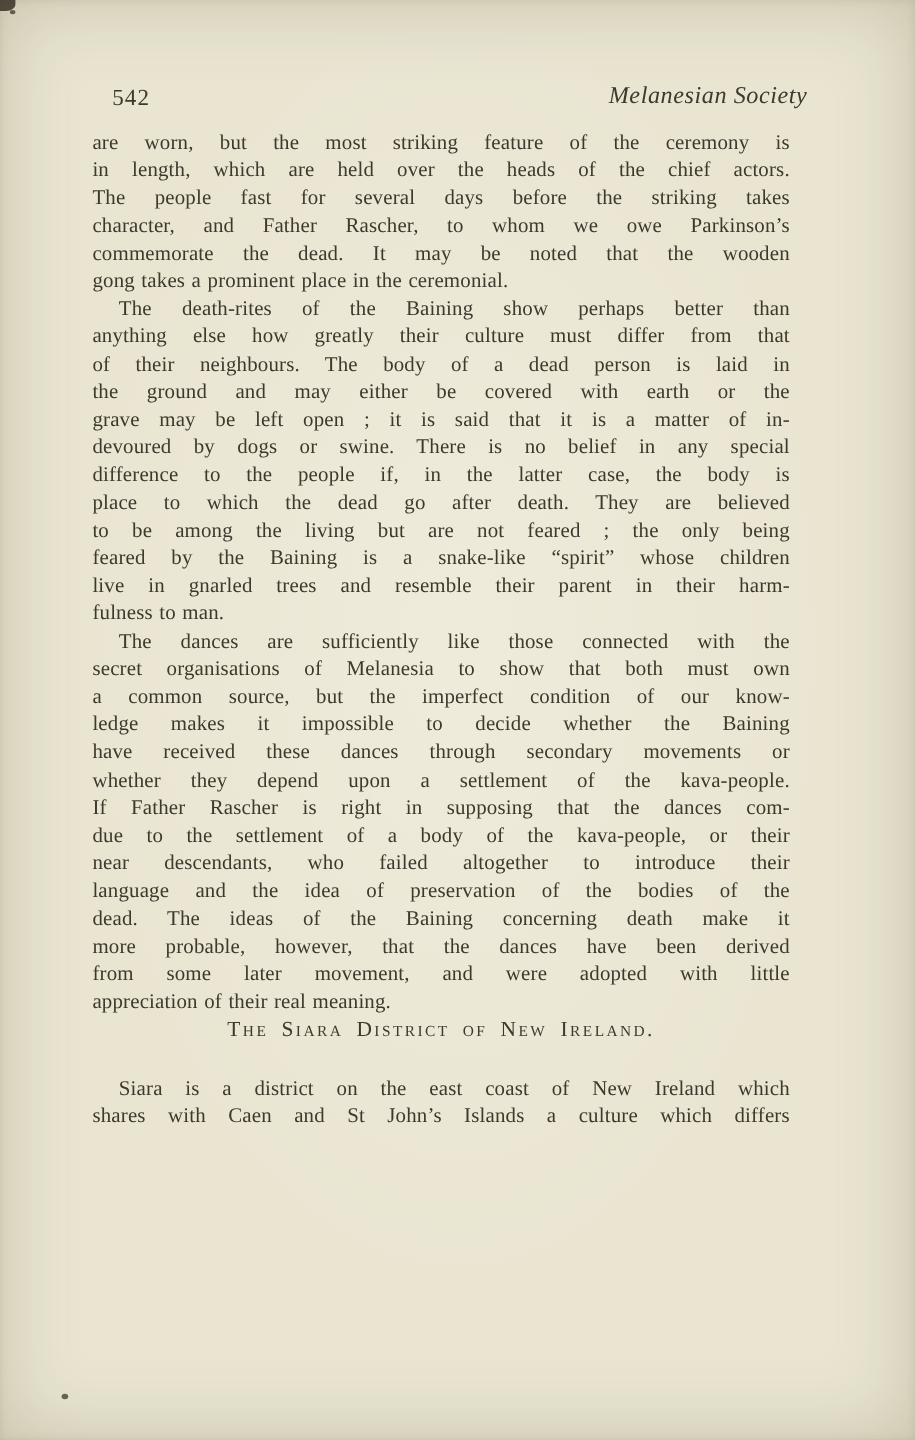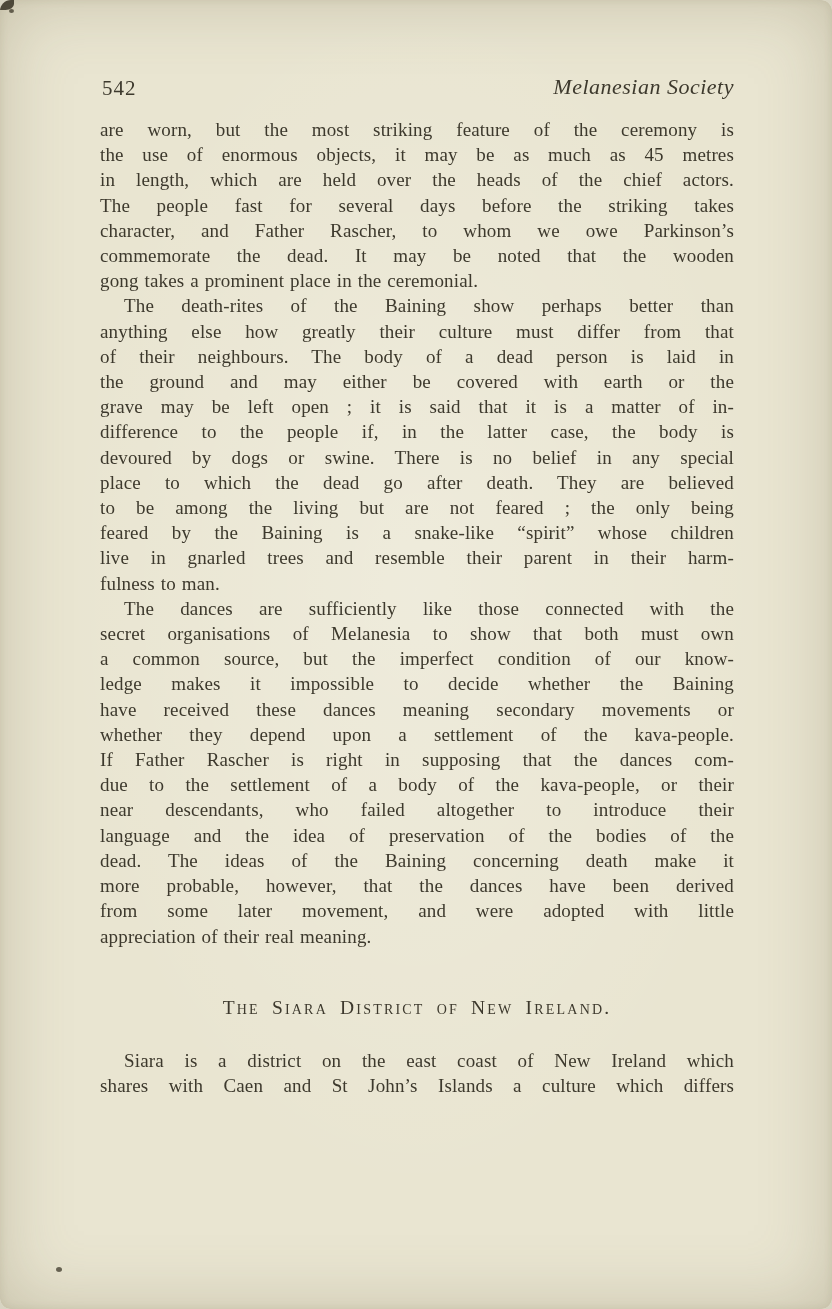--- a/index.html
+++ b/index.html
@@ -14,21 +14,20 @@
   .page{
     position:relative;
     width:832px;
     height:1309px;
     margin:0 auto;
     background:var(--paper);
     background-image:radial-gradient(ellipse at 50% 45%, rgba(255,255,252,0.25) 0%, rgba(255,255,252,0) 60%);
     box-shadow:inset 0 0 70px rgba(110,100,70,0.28), inset 0 0 8px rgba(110,100,70,0.15);
     overflow:hidden;
     color:var(--ink);
-    border-radius:11px;
   }
   .header{
     position:absolute;
     left:100px;
     top:74px;
     width:634px;
     height:30px;
   }
   .pagenum{
     position:absolute;
@@ -40,37 +39,36 @@
   .runtitle{
     display:block;
     text-align:right;
     font-style:italic;
     font-size:22px;
     letter-spacing:0.5px;
     padding-left:18px;
   }
   .text-block{
     position:absolute;
-    left:100px;
+    left:84px;
     top:117px;
     width:634px;
   }
   .line{
     font-size:19px;
     line-height:25.2px;
     letter-spacing:0.15px;
     word-spacing:1px;
     text-align:justify;
     text-align-last:justify;
     white-space:normal;
   }
   .line.indent{ text-indent:24px; }
   .line.last{ text-align-last:left; }
   .section-heading{
-    margin-top:46px;
     margin-bottom:27px;
     text-align:center;
     font-variant:small-caps;
     font-size:19.5px;
     letter-spacing:2.2px;
     word-spacing:5px;
     line-height:26px;
   }
   .speck{
     position:absolute;
@@ -91,43 +89,42 @@
   <div class="speck" style="left:9px;top:9px;width:5px;height:4px;"></div>
   <div class="speck" style="left:56px;top:1267px;width:6px;height:5px;"></div>
 
   <div class="header">
     <span class="pagenum">542</span>
     <span class="runtitle">Melanesian Society</span>
   </div>
 
   <div class="text-block" id="text-block">
       <div class="line">are worn, but the most striking feature of the ceremony is</div>
-      <div class="line">the use of enormous objects, it may be as much as 45 metres</div>
       <div class="line">in length, which are held over the heads of the chief actors.</div>
       <div class="line">The people fast for several days before the striking takes</div>
       <div class="line">character, and Father Rascher, to whom we owe Parkinson’s</div>
       <div class="line">commemorate the dead.  It may be noted that the wooden</div>
       <div class="line last">gong takes a prominent place in the ceremonial.</div>
       <div class="line indent">The death-rites of the Baining show perhaps better than</div>
       <div class="line">anything else how greatly their culture must differ from that</div>
       <div class="line">of their neighbours.  The body of a dead person is laid in</div>
       <div class="line">the ground and may either be covered with earth or the</div>
       <div class="line">grave may be left open ; it is said that it is a matter of in-</div>
+      <div class="line">devoured by dogs or swine.  There is no belief in any special</div>
       <div class="line">difference to the people if, in the latter case, the body is</div>
-      <div class="line">devoured by dogs or swine.  There is no belief in any special</div>
       <div class="line">place to which the dead go after death.  They are believed</div>
       <div class="line">to be among the living but are not feared ; the only being</div>
       <div class="line">feared by the Baining is a snake-like “spirit” whose children</div>
       <div class="line">live in gnarled trees and resemble their parent in their harm-</div>
       <div class="line last">fulness to man.</div>
       <div class="line indent">The dances are sufficiently like those connected with the</div>
       <div class="line">secret organisations of Melanesia to show that both must own</div>
       <div class="line">a common source, but the imperfect condition of our know-</div>
       <div class="line">ledge makes it impossible to decide whether the Baining</div>
-      <div class="line">have received these dances meaning secondary movements or</div>
+      <div class="line">have received these dances through secondary movements or</div>
       <div class="line">whether they depend upon a settlement of the kava-people.</div>
       <div class="line">If Father Rascher is right in supposing that the dances com-</div>
       <div class="line">due to the settlement of a body of the kava-people, or their</div>
       <div class="line">near descendants, who failed altogether to introduce their</div>
       <div class="line">language and the idea of preservation of the bodies of the</div>
       <div class="line">dead.  The ideas of the Baining concerning death make it</div>
       <div class="line">more probable, however, that the dances have been derived</div>
       <div class="line">from some later movement, and were adopted with little</div>
       <div class="line last">appreciation of their real meaning.</div>
       <div class="section-heading">The Siara District of New Ireland.</div>

